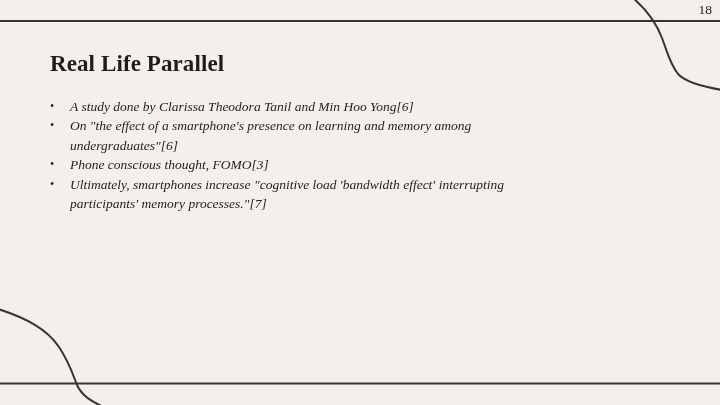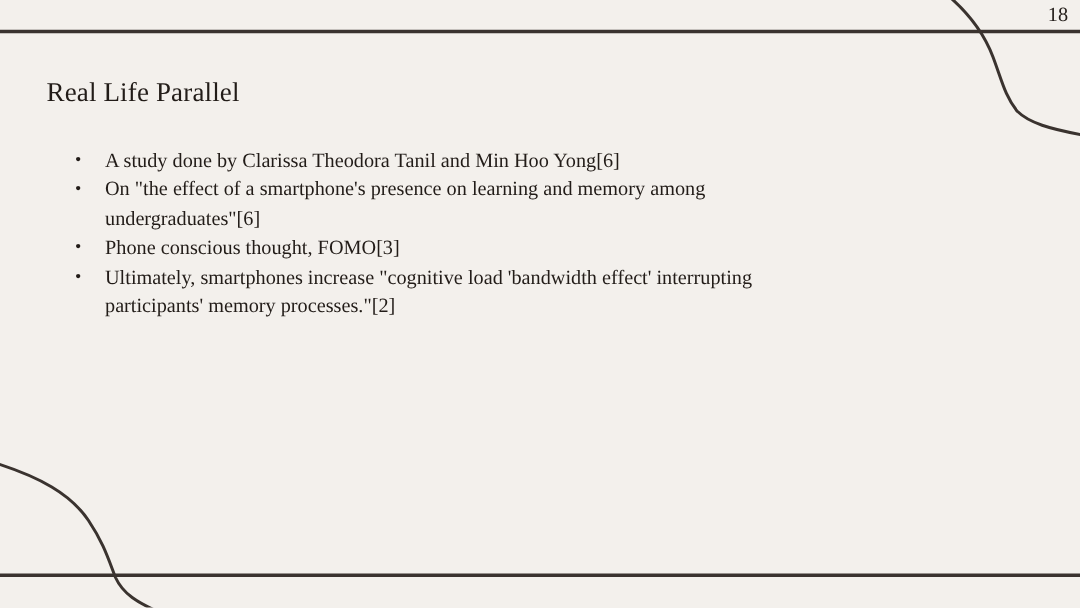--- a/index.html
+++ b/index.html
@@ -19,22 +19,22 @@
   svg.deco{position:absolute;inset:0;width:720px;height:405px;color:var(--line);display:block;}
   svg.deco line,svg.deco path{stroke:currentColor;fill:none;}
   .page-number{
     position:absolute;
     top:1px;right:8px;
     font-size:13.5px;line-height:1.3;
     color:var(--text);
   }
   .title{
     position:absolute;
-    left:31px;top:50px;
-    font-size:18px;font-weight:400;
+    left:50px;top:50px;
+    font-size:23px;font-weight:700;
     line-height:1.25;
     letter-spacing:.1px;
     color:var(--text);
   }
   ul.bullets{
     position:absolute;
     left:48px;top:97px;
     width:508px;
     list-style:none;
   }
@@ -48,20 +48,21 @@
     flex:0 0 22px;
     width:22px;
     font-size:12px;
     line-height:19.4px;
     text-align:left;
     padding-left:2px;
   }
   ul.bullets .txt{
     flex:1 1 auto;
     max-width:486px;
+    font-style:italic;
   }
 </style>
 </head>
 <body>
 
 <div class="slide">
 
   <svg class="deco" viewBox="0 0 720 405" preserveAspectRatio="none" aria-hidden="true">
     <line x1="-2" y1="21" x2="722" y2="21" stroke-width="2.2"></line>
     <line x1="-2" y1="383.5" x2="722" y2="383.5" stroke-width="2.2"></line>
@@ -81,17 +82,17 @@
     <li>
       <span class="dot">•</span>
       <span class="txt">On "the effect of a smartphone's presence on learning and memory among undergraduates"[6]</span>
     </li>
     <li>
       <span class="dot">•</span>
       <span class="txt">Phone conscious thought, FOMO[3]</span>
     </li>
     <li>
       <span class="dot">•</span>
-      <span class="txt">Ultimately, smartphones increase "cognitive load 'bandwidth effect' interrupting participants' memory processes."[2]</span>
+      <span class="txt">Ultimately, smartphones increase "cognitive load 'bandwidth effect' interrupting participants' memory processes."[7]</span>
     </li>
   </ul>
 
 </div>
 
 </body></html>

